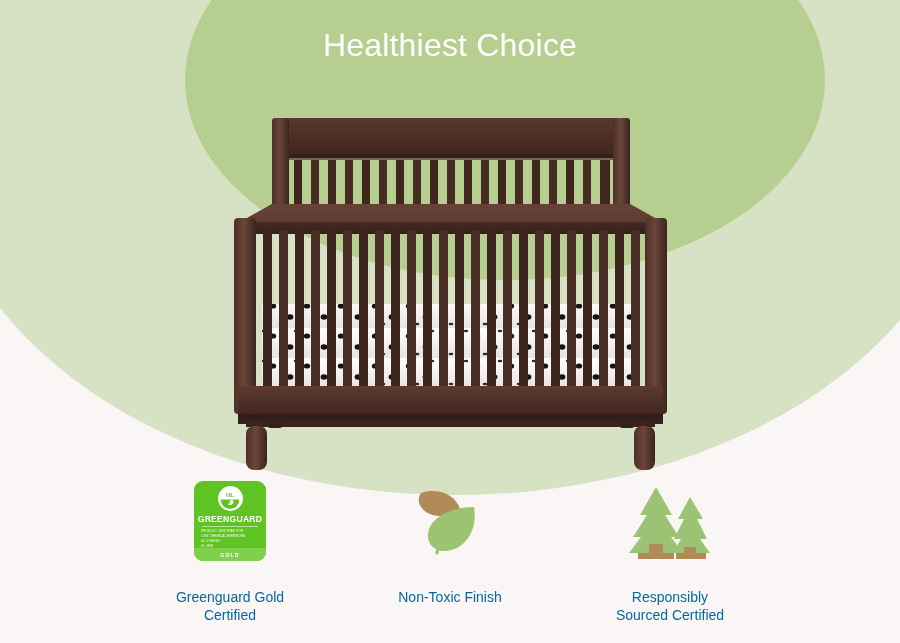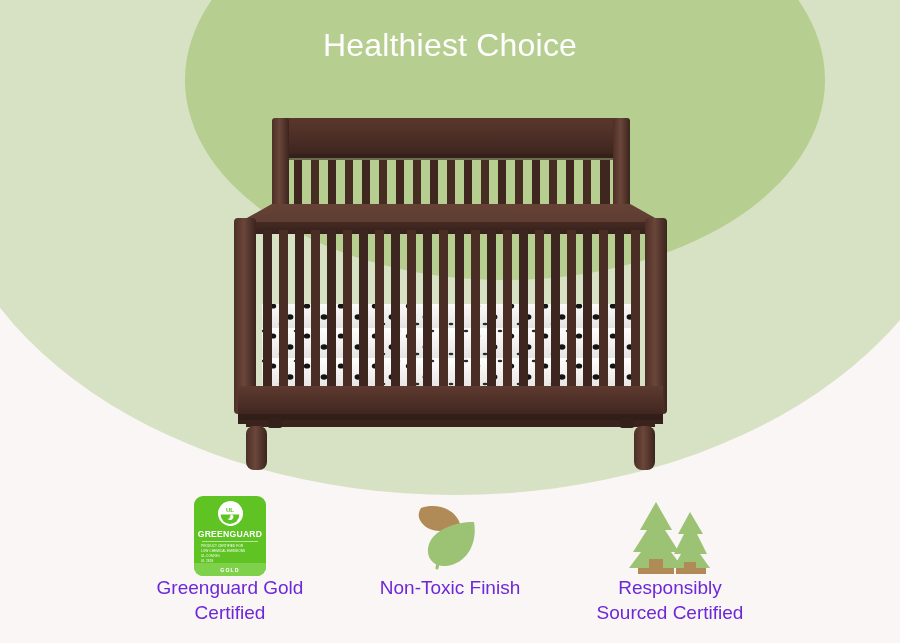--- a/index.html
+++ b/index.html
@@ -94,24 +94,24 @@
   }
   .badge:nth-child(1) { margin-right: 30px; }
   .badge:nth-child(2) { margin-right: 30px; }
   .badge-art {
     height: 86px;
     display: flex;
     align-items: flex-end;
     justify-content: center;
   }
   .badge-label {
-    margin-top: 0;
-    font-size: 19px;
+    margin-top: 28px;
+    font-size: 14px;
     line-height: 1.28;
-    color: #6d28d9;
+    color: #0369a1;
     white-space: pre-line;
   }
 
   
   .gg-card {
     position: relative;
     width: 72px;
     height: 80px;
     border-radius: 9px;
     background: #5ec323;

